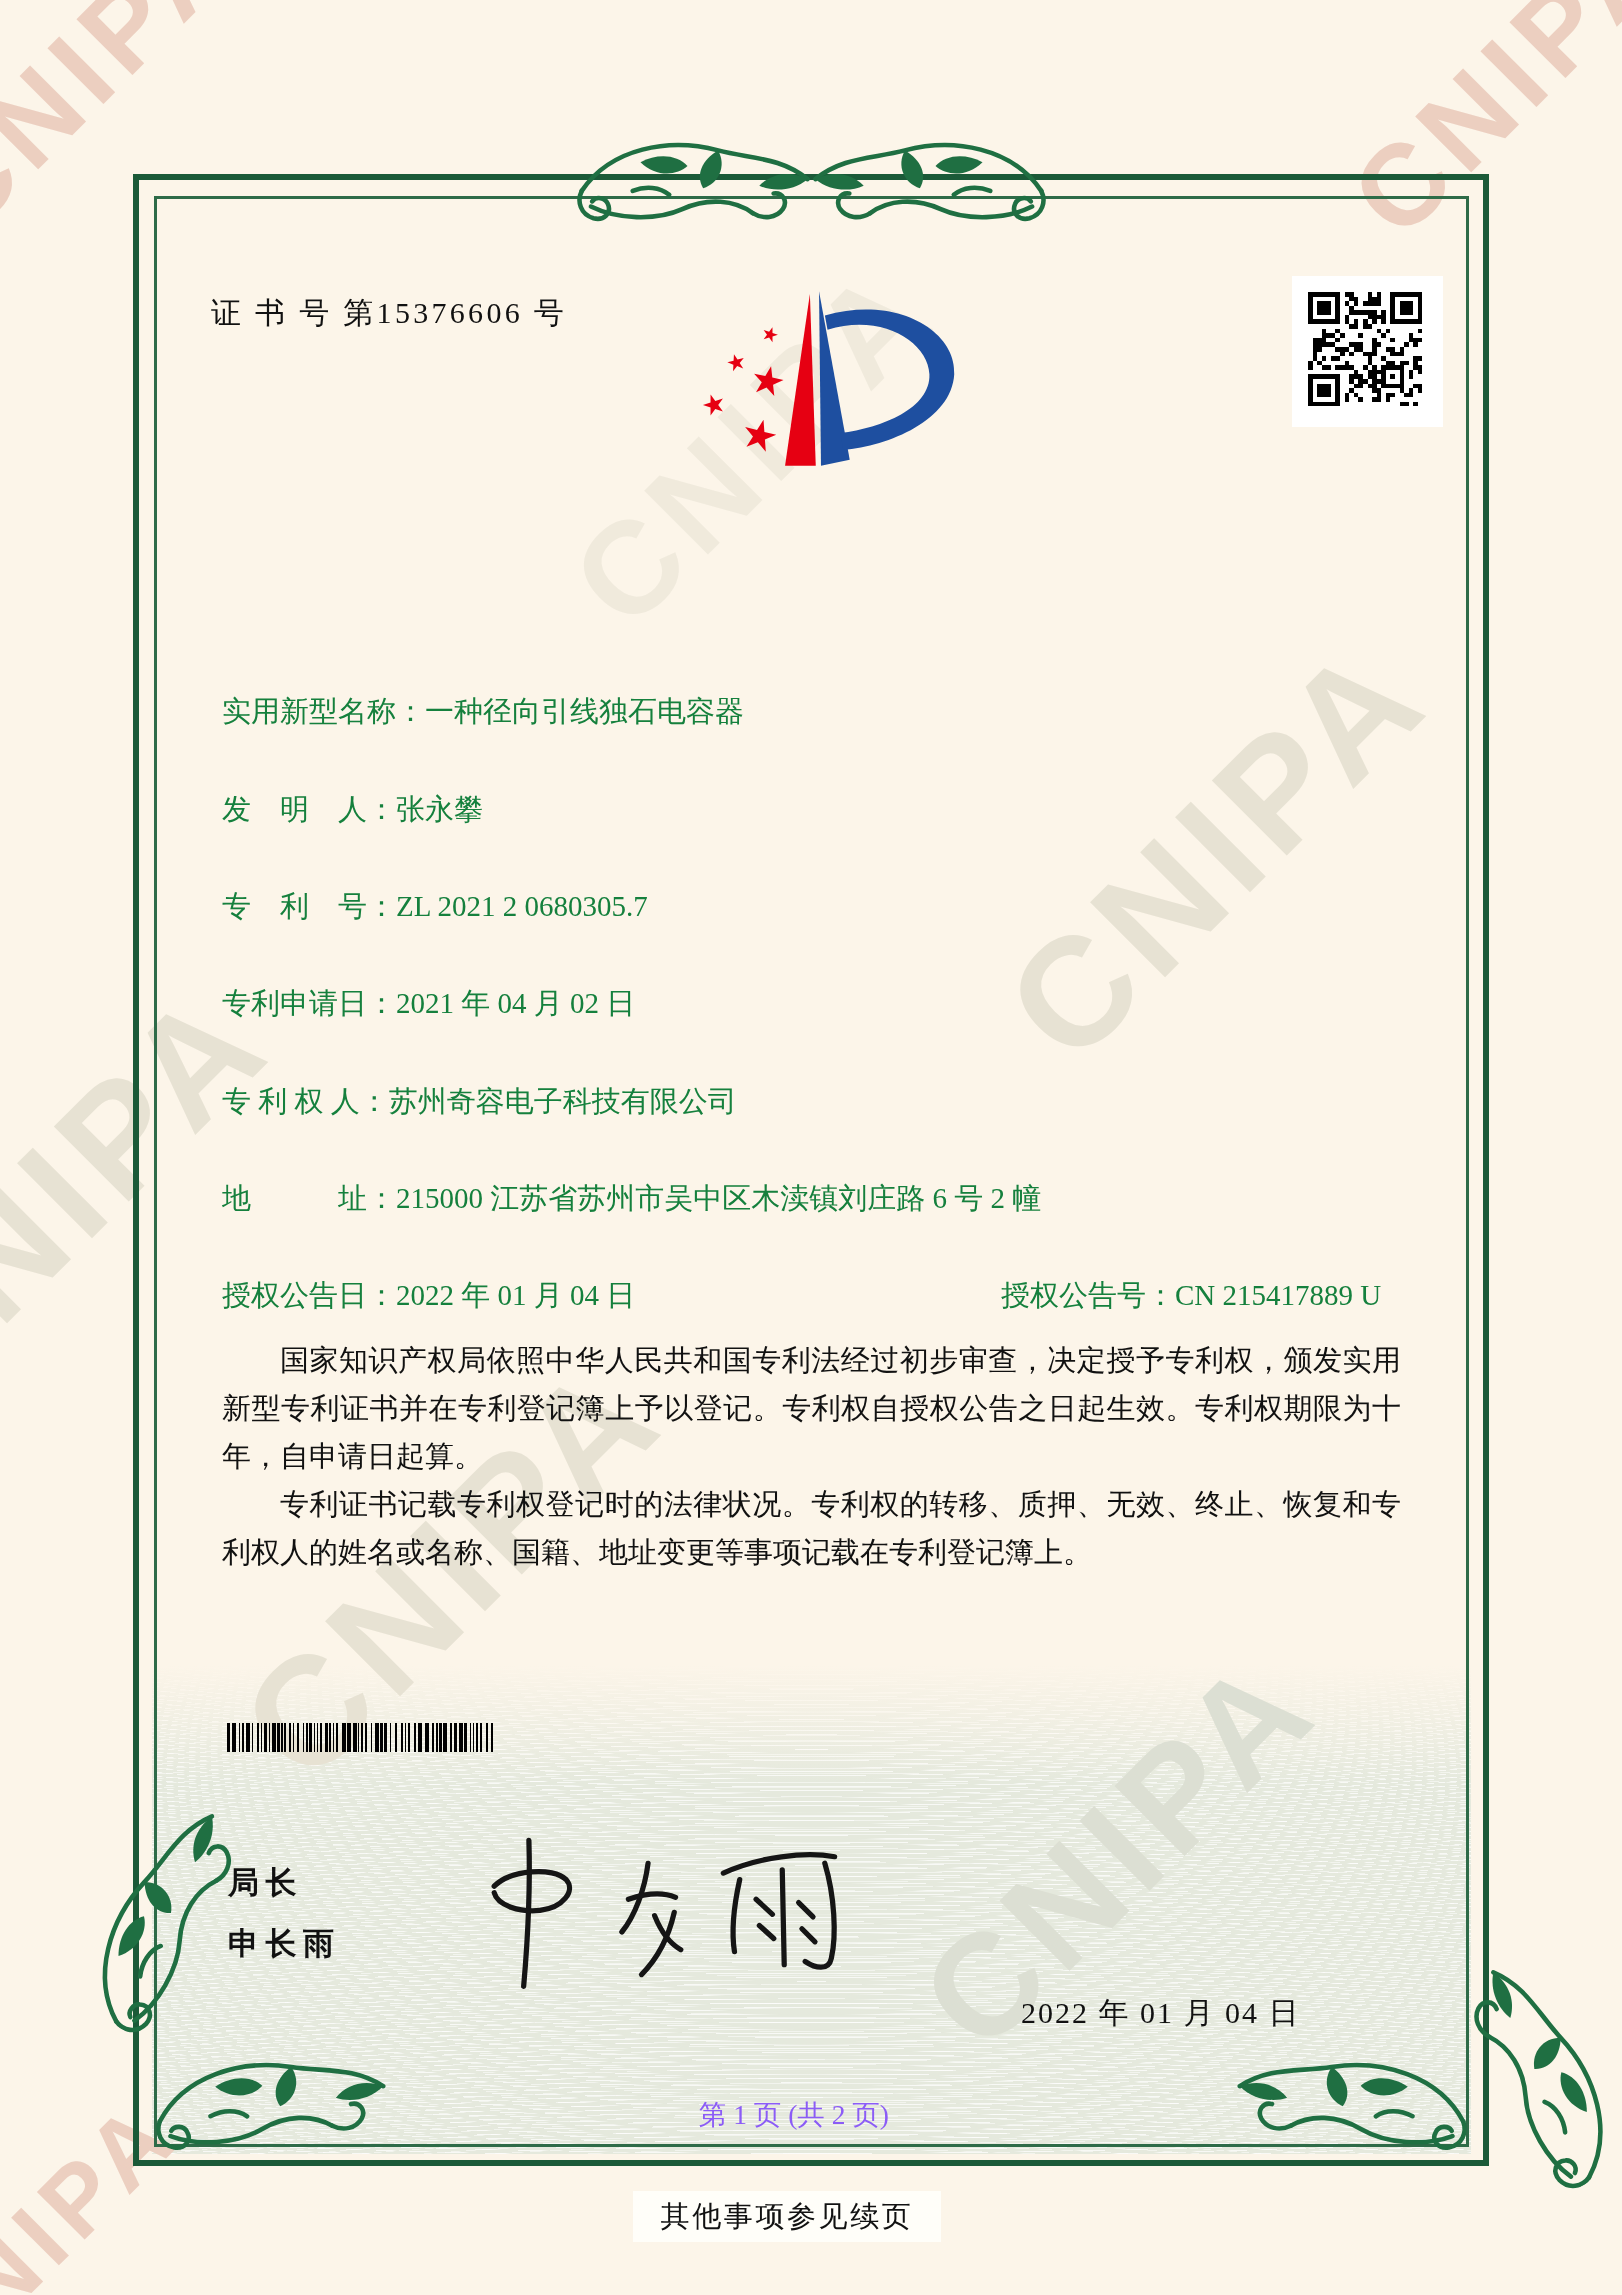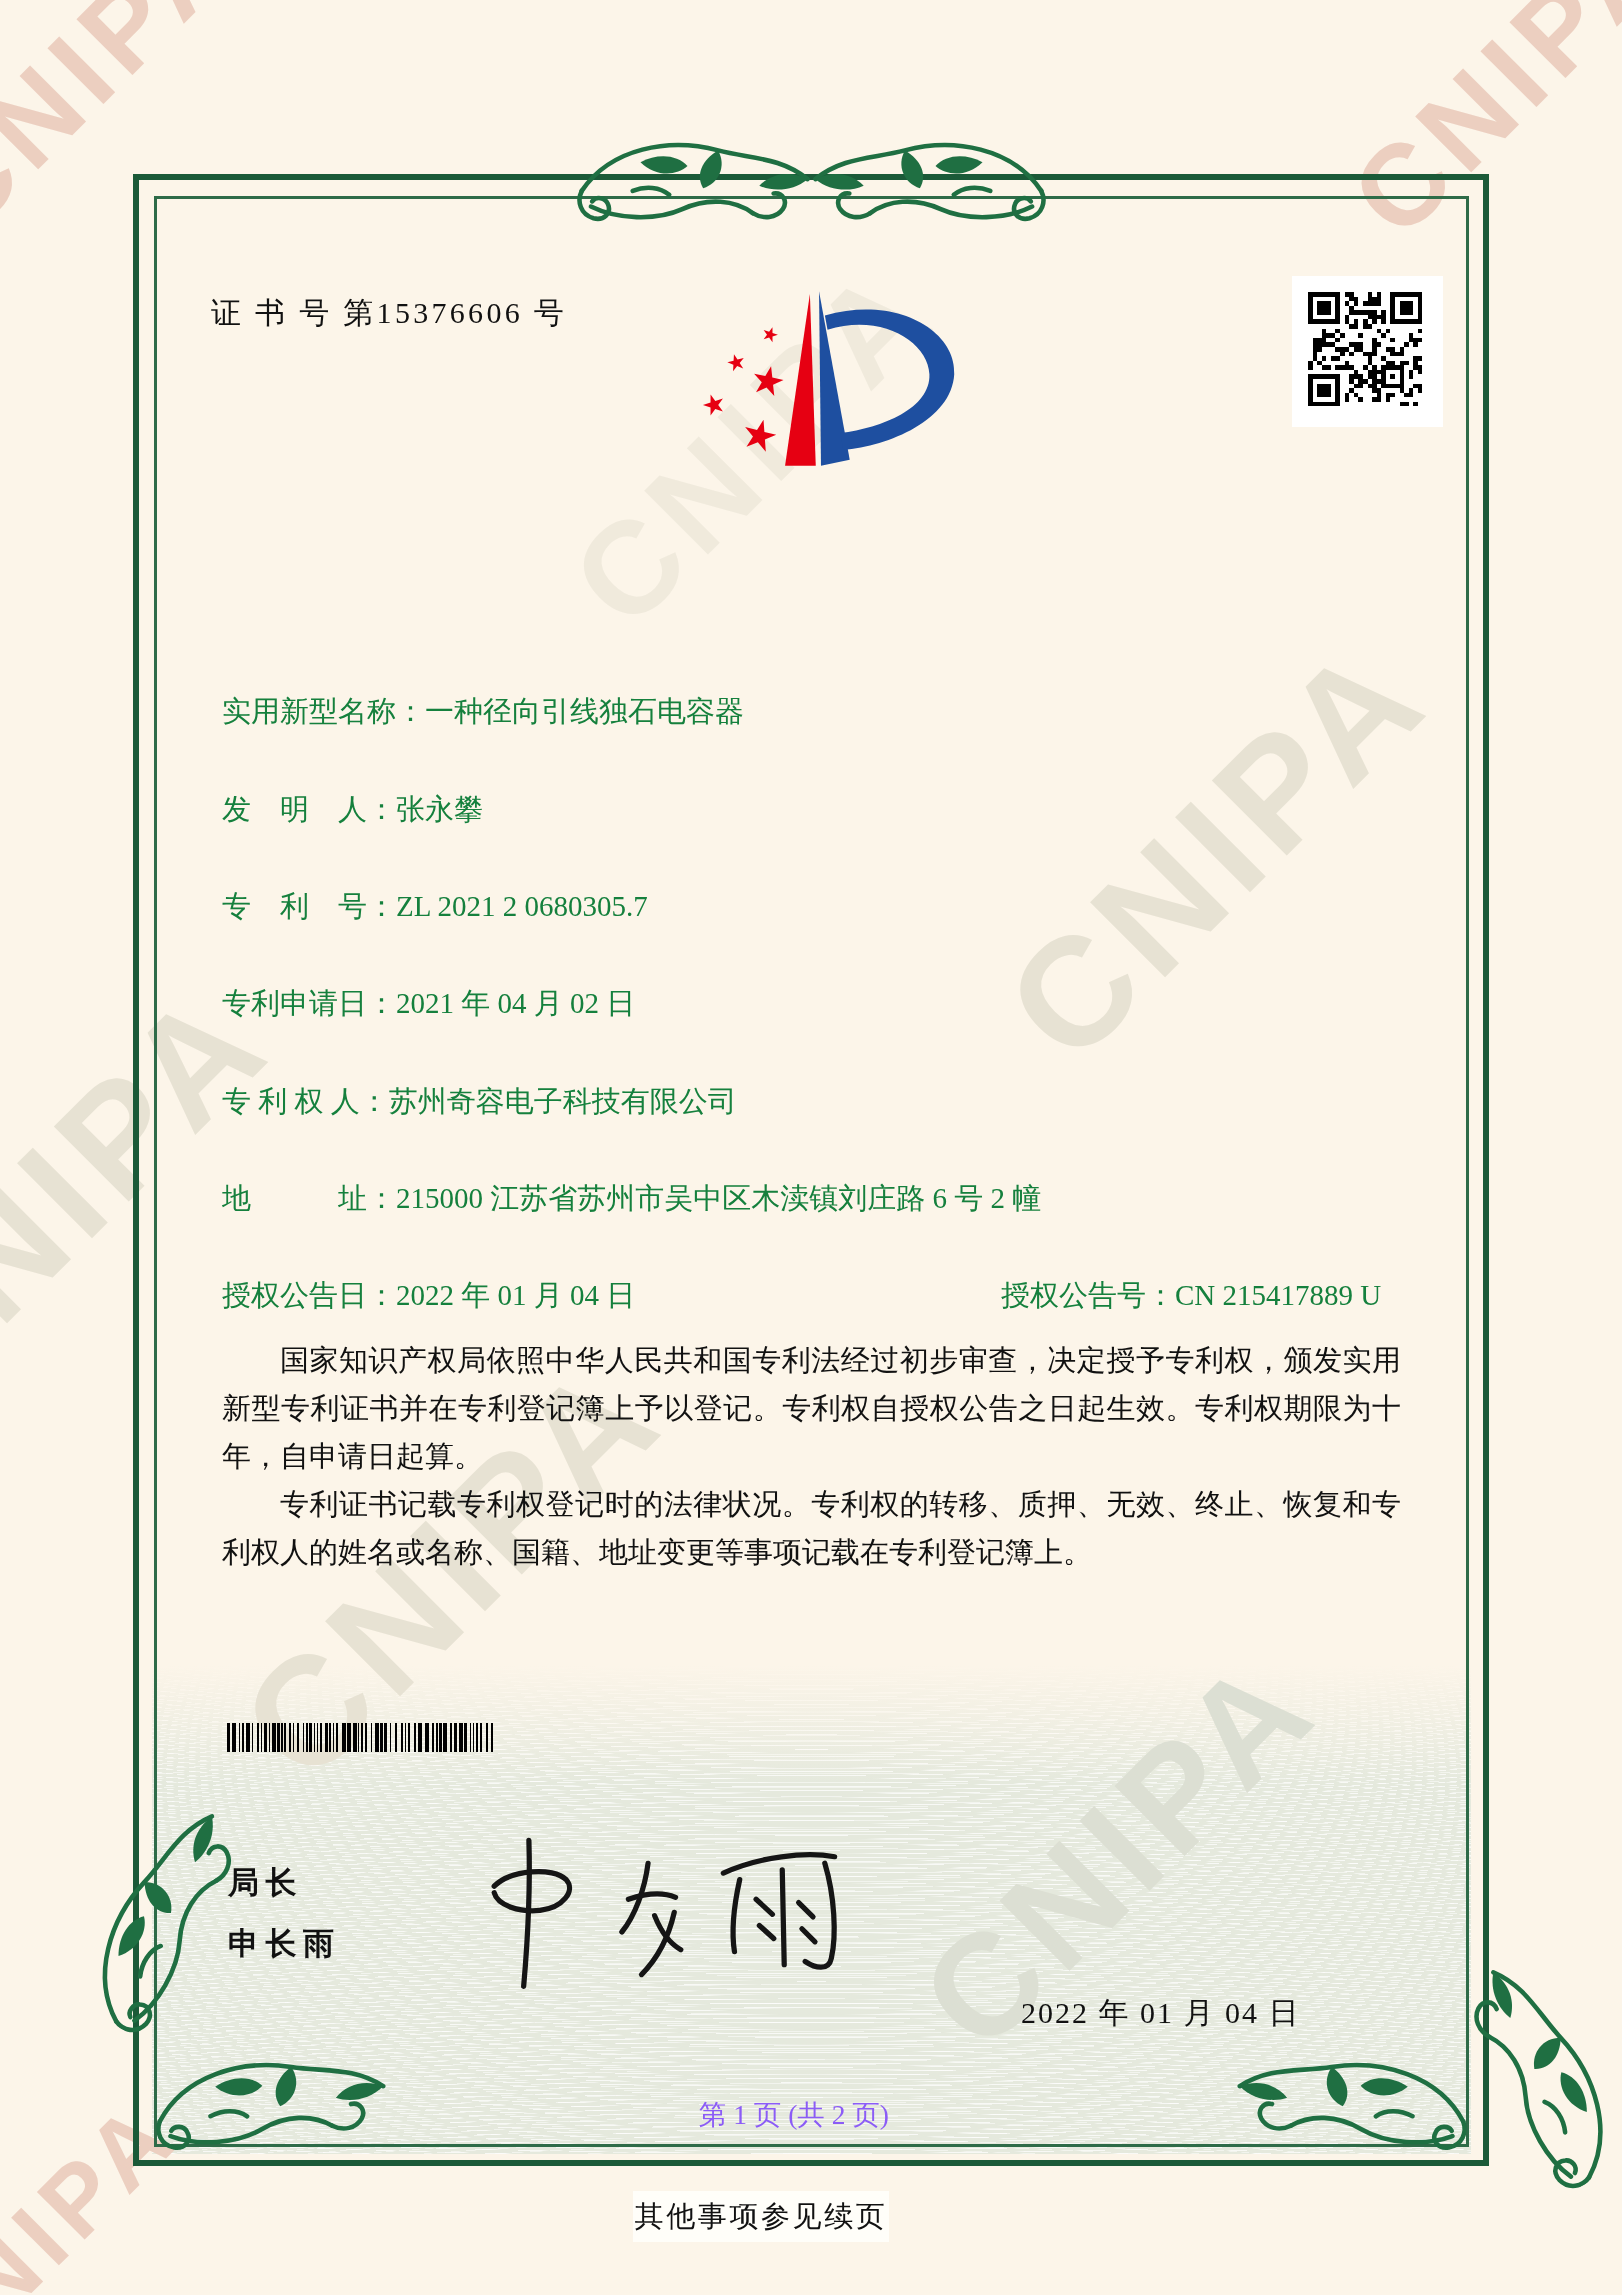--- a/index.html
+++ b/index.html
@@ -35,21 +35,21 @@
   .fieldrow{position:absolute;left:222px;font-size:29px;color:#15803d;white-space:nowrap;}
   .grant2{position:absolute;left:779px;top:0;}
   .paras{position:absolute;left:222px;top:1336px;width:1179px;font-size:29px;
          line-height:48px;text-align:justify;color:#111;}
   .paras p{margin:0;text-indent:58px;}
   .juzhang{position:absolute;left:228px;font-size:31px;font-weight:bold;letter-spacing:6.5px;
            font-family:Liberation Mono, monospace;color:#111;}
   .issuedate{position:absolute;left:1021px;top:1993px;font-size:30px;letter-spacing:2px;color:#111;}
   .pageinfo{position:absolute;left:667px;top:2097px;width:222px;text-align:right;
             font-size:27.5px;color:#8b5cf6;}
-  .noteband{position:absolute;left:633px;top:2191px;width:256px;height:51px;background:#fffef9;z-index:4;}
+  .noteband{position:absolute;left:633px;top:2191px;width:308px;height:51px;background:#fffef9;z-index:4;}
   .note{width:100%;height:100%;display:flex;align-items:center;justify-content:center;
         font-size:29px;letter-spacing:2.6px;color:#111;}
   .qrbox{position:absolute;left:1292px;top:276px;width:151px;height:151px;background:#ffffff;}
   .qrbox svg{position:absolute;left:15.7px;top:15.7px;}
   .bc{position:absolute;left:226px;top:1723px;}
   .logo{position:absolute;left:694px;top:275px;}
   .sig{position:absolute;left:432px;top:1837px;}
 </style>
 </head>
 <body>

